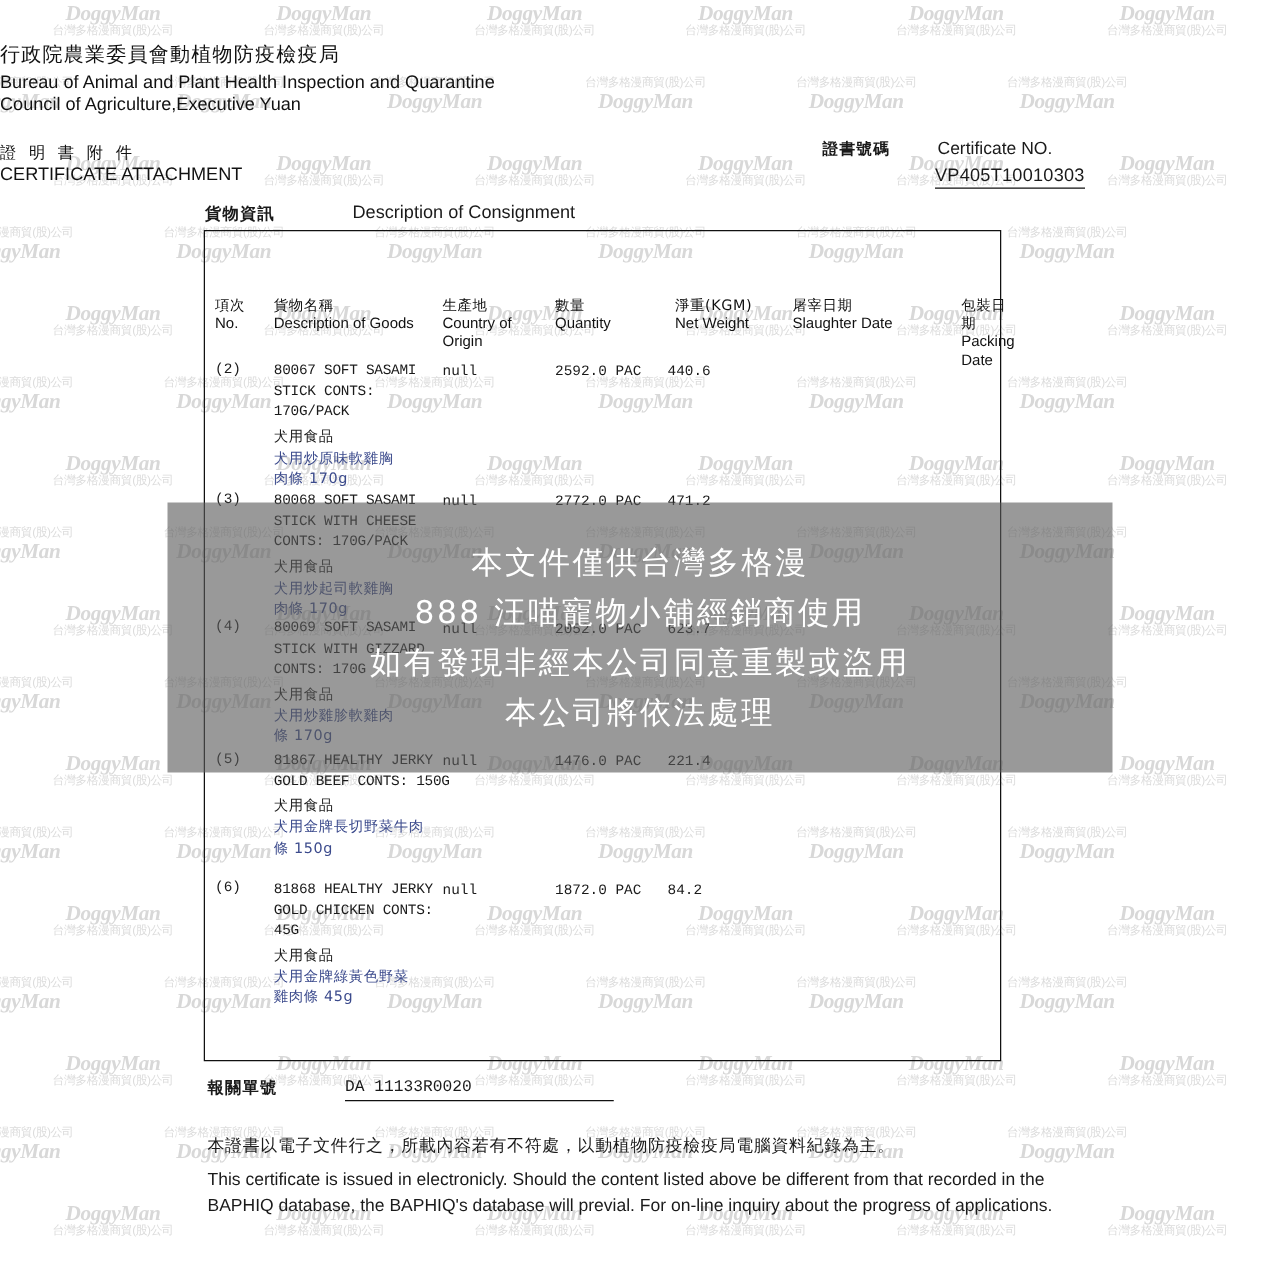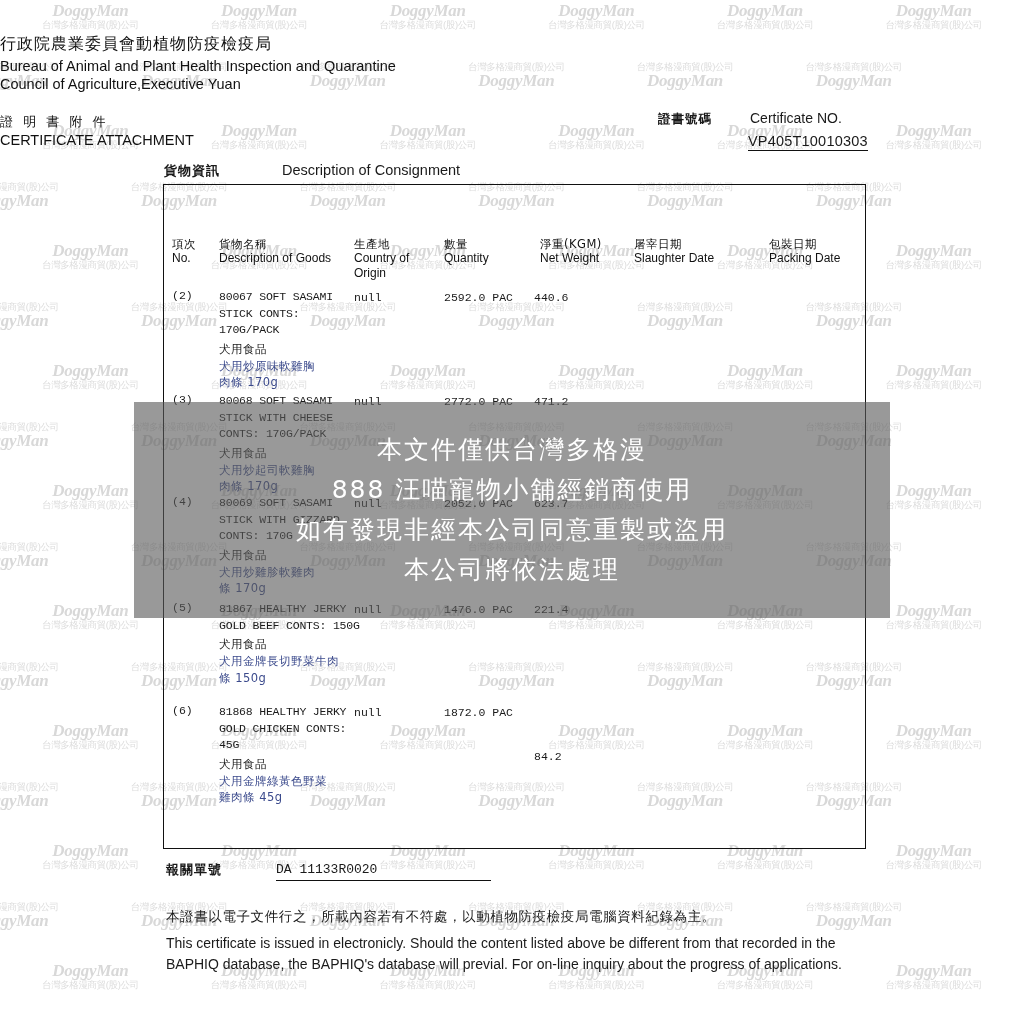--- a/index.html
+++ b/index.html
@@ -143,21 +143,21 @@
     position: absolute;
     top: 162px;
     left: 282px;
     font-size: 14.5px;
   }
 
   .tbl {
     position: absolute;
     top: 184px;
     left: 163px;
-    width: 703px;
+    width: 638px;
     height: 665px;
     border: 1.6px solid #111;
     box-sizing: border-box;
   }
 
   .col-head {
     position: absolute;
     font-size: 11.5px;
     line-height: 1.25;
     color: #111;
@@ -810,21 +810,21 @@
       <div class="cell-desc" style="left: 55px; top: 519px;">
         <div>81868 HEALTHY JERKY</div>
         <div>GOLD CHICKEN CONTS:</div>
         <div>45G</div>
         <div class="zh" style="margin-top: 2px;">犬用食品</div>
         <div class="zh-blue">犬用金牌綠黃色野菜</div>
         <div class="zh-blue">雞肉條 45g</div>
       </div>
       <div class="cell-plain" style="left: 190px; top: 521px;">null</div>
       <div class="cell-plain" style="left: 280px; top: 521px;">1872.0 PAC</div>
-      <div class="cell-plain" style="left: 370px; top: 521px; margin-top: 44px;">84.2</div>
+      <div class="cell-plain" style="left: 370px; top: 521px;">84.2</div>
       <div class="cell-plain" style="left: 470px; top: 521px;"></div>
       <div class="cell-plain" style="left: 605px; top: 521px;"></div>
     </div>
 
   <div class="decl-zh-label">報關單號</div>
   <div class="decl-zh-val">DA 11133R0020</div>
 
   <div class="foot-zh">本證書以電子文件行之，所載內容若有不符處，以動植物防疫檢疫局電腦資料紀錄為主。</div>
   <div class="foot-en">This certificate is issued in electronicly. Should the content listed above be different from that recorded in the BAPHIQ database, the BAPHIQ's database will previal. For on-line inquiry about the progress of applications.</div>
 </div>

